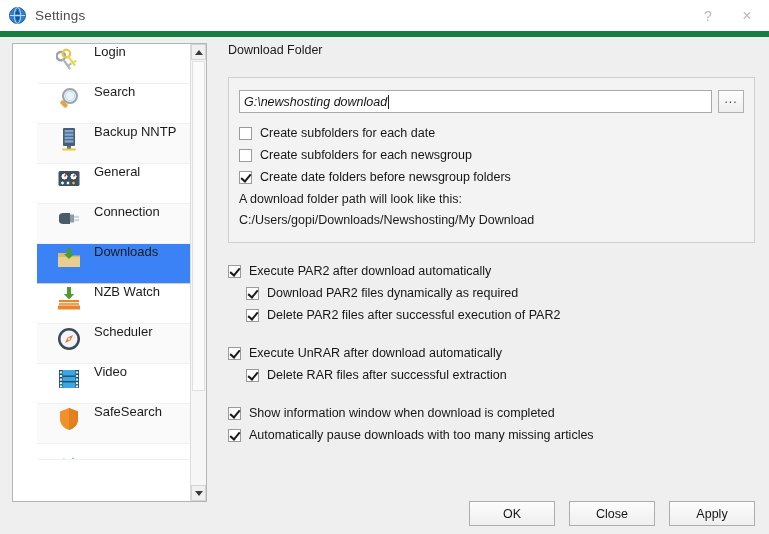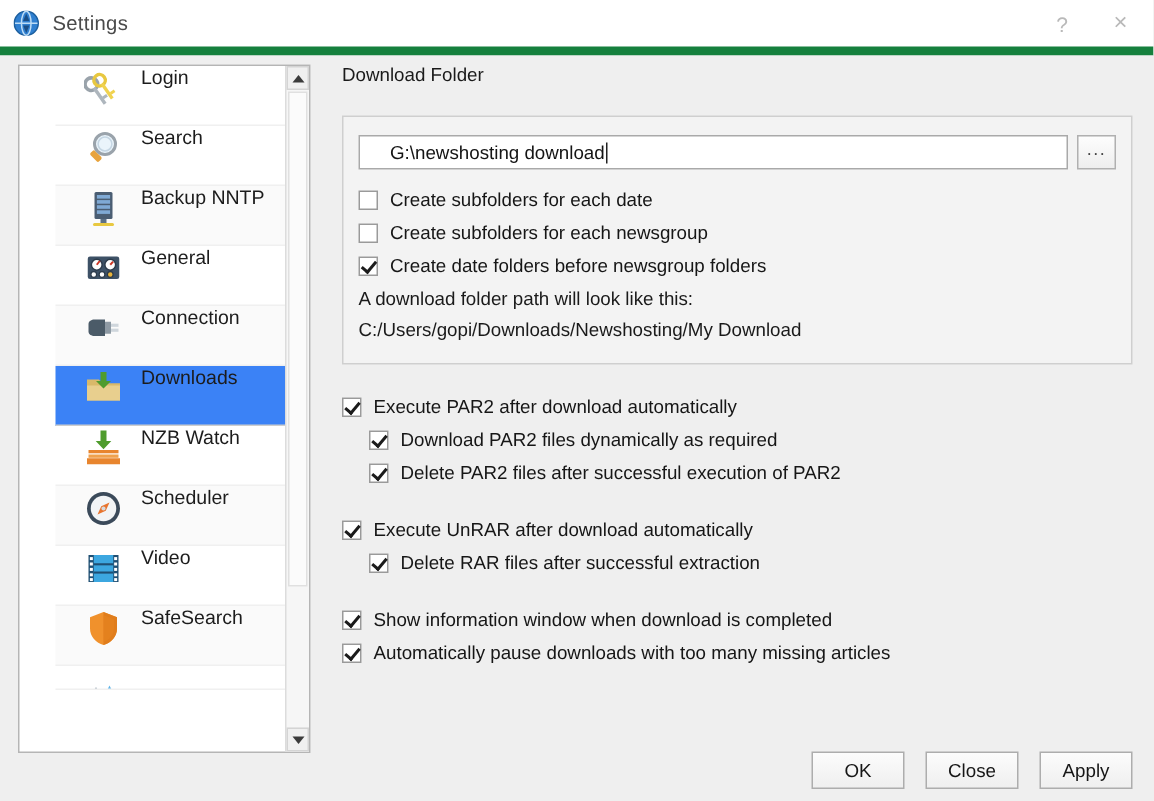--- a/index.html
+++ b/index.html
@@ -156,24 +156,25 @@
     margin-bottom: 9px;
   }
   .path-input {
     flex: 1 1 auto;
     height: 23px;
     background: #ffffff;
     border: 1px solid #a9a9a9;
     box-sizing: border-box;
     display: flex;
     align-items: center;
-    padding-left: 20px;
+    padding-left: 4px;
     font-size: 12.5px;
     color: #141414;
     position: relative;
+    font-style: italic;
   }
   .caret {
     display: inline-block;
     width: 1px;
     height: 14px;
     background: #222;
     margin-left: 1px;
   }
   .browse-btn {
     width: 26px; height: 23px;
@@ -226,21 +227,21 @@
 
   
   .footer {
     position: absolute;
     right: 14px;
     bottom: 14px;
     display: flex;
     gap: 14px;
   }
   .btn {
-    width: 62px; height: 25px;
+    width: 86px; height: 25px;
     background: linear-gradient(#fcfcfc, #efefef);
     border: 1px solid #adadad;
     box-sizing: border-box;
     display: flex; align-items: center; justify-content: center;
     font-size: 12.5px;
     color: #161616;
   }
 </style>
 </head>
 <body>

